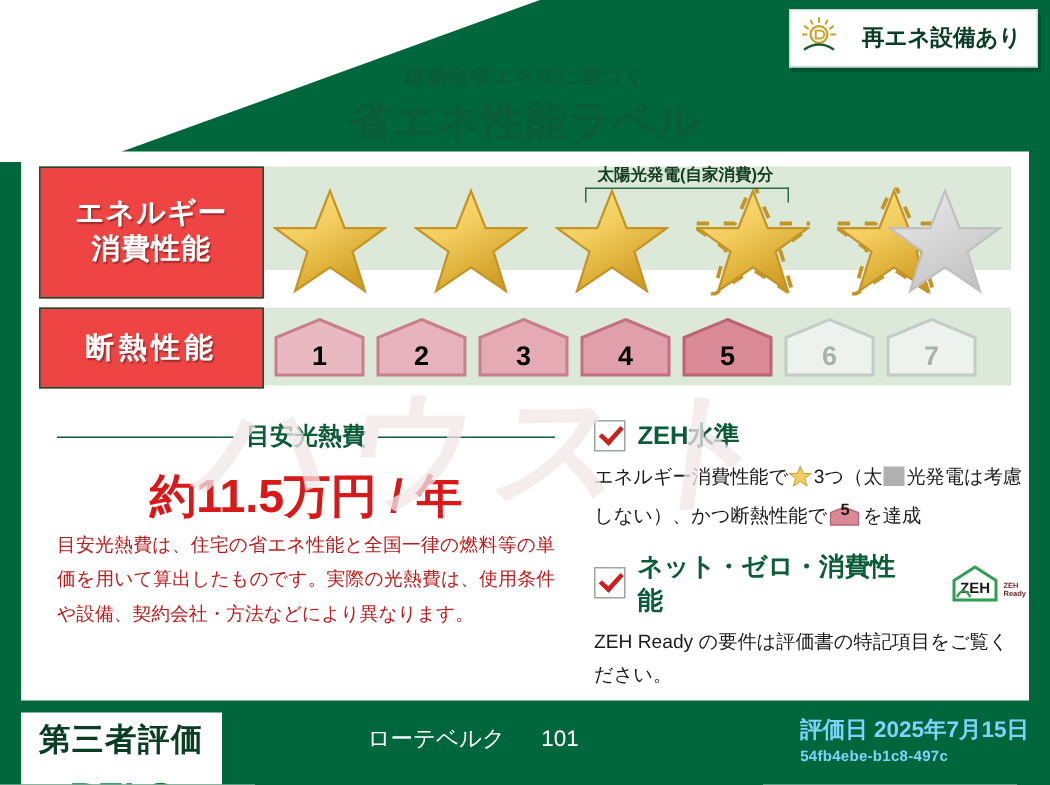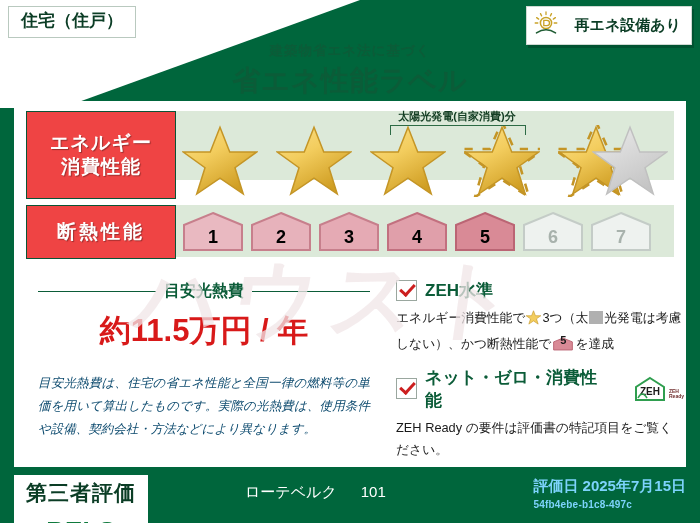--- a/index.html
+++ b/index.html
@@ -101,23 +101,22 @@
   .cost-head{
     display:flex;align-items:center;gap:8px;
     font-size:16px;font-weight:bold;color:#0b5c38;justify-content:center;
   }
   .cost-head .ln{flex:1;height:1.5px;background:#0b5c38;}
   .cost-value{
     text-align:center;color:#d81919;font-size:31px;font-weight:bold;
     margin-top:8px;letter-spacing:0px;
   }
   .cost-note{
-    margin-top:20px;font-size:12.5px;color:#0c4a6e;line-height:1.85;
+    margin-top:0;font-size:12.5px;color:#b91c1c;line-height:1.85;
     text-align:justify;
-    font-style:italic;
   }
   
   .zeh-block{position:absolute;left:382px;top:178px;width:288px;}
   .zeh-item{margin-bottom:10px;}
   .zeh-head{display:flex;align-items:center;gap:8px;}
   .checkbox{
     width:19px;height:19px;border:1.5px solid #9aa79f;background:#fff;
     position:relative;flex:none;
   }
   .checkbox:after{
@@ -168,21 +167,20 @@
   .eval .d{font-size:15px;font-weight:bold;letter-spacing:0px;}
   .eval .id{font-size:10px;margin-top:3px;font-weight:bold;letter-spacing:.2px;}
 </style>
 </head>
 <body>
 
 <div id="label">
 
   <div class="wedge"></div>
 
-  <div class="type-badge">住宅（住戸）</div>
 
   <div class="reene-badge">
     <span>
       <svg width="26" height="25" viewBox="0 0 26 25">
         <g stroke="#c9a227" stroke-width="1.3" fill="none" stroke-linecap="round">
           <line x1="13" y1="1" x2="13" y2="3.6"></line>
           <line x1="7.5" y1="2.6" x2="8.6" y2="4.9"></line>
           <line x1="18.5" y1="2.6" x2="17.4" y2="4.9"></line>
           <line x1="3.6" y1="6.6" x2="5.7" y2="8.1"></line>
           <line x1="22.4" y1="6.6" x2="20.3" y2="8.1"></line>

